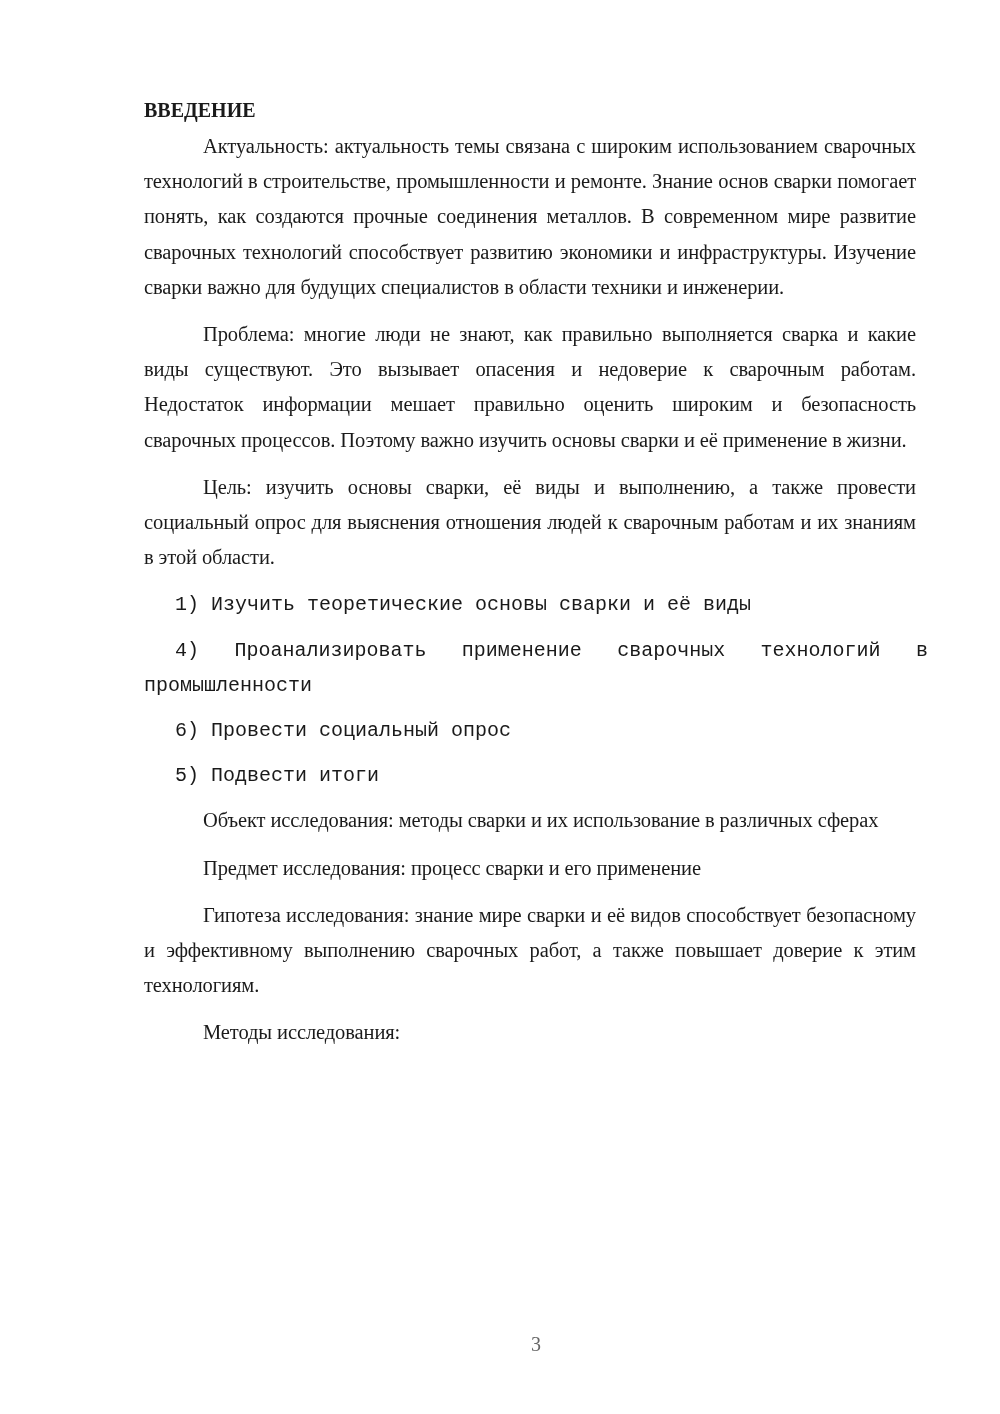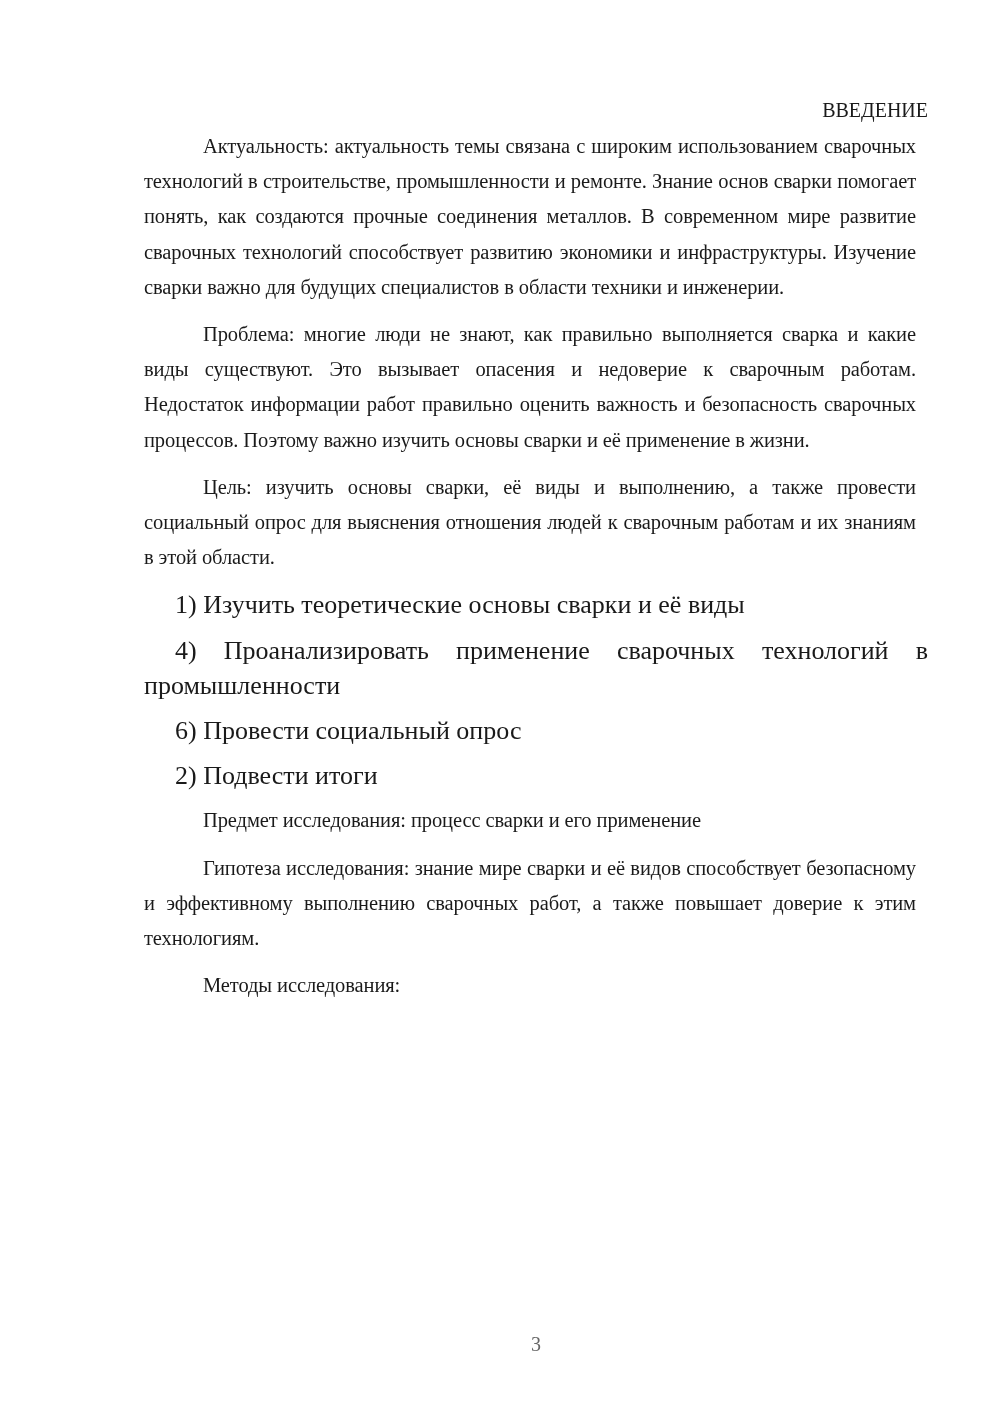--- a/index.html
+++ b/index.html
@@ -15,41 +15,42 @@
       font-family: "Liberation Serif", "DejaVu Serif", serif;
       color: #1a1a1a;
     }
     .page {
       position: absolute;
       left: 144px;
       top: 95px;
       width: 784px;
     }
     .title {
-      text-align: right;
-      font-weight: normal;
+      text-align: left;
+      font-weight: bold;
       font-size: 20px;
       line-height: 30px;
       margin: 0 0 4px 0;
       padding-left: 0;
     }
     .para {
       font-size: 20.5px;
       line-height: 35.2px;
       text-align: justify;
       text-indent: 59px;
       margin: 0 12px 12px 0;
       letter-spacing: -0.1px;
     }
     .list-item {
-      font-size: 26px;
+      font-size: 20px;
       line-height: 35.2px;
       text-align: justify;
       text-indent: 31px;
       margin: 0 0 10px 0;
+      font-family: Liberation Mono, monospace;
     }
     .page-number {
       position: absolute;
       top: 1333px;
       left: 0;
       width: 1000px;
       text-align: center;
       font-size: 20px;
       color: #666666;
       padding-left: 72px;
@@ -57,32 +58,33 @@
     }
   </style>
 </head>
 <body>
 
 <div class="page">
   <div class="title">ВВЕДЕНИЕ</div>
 
   <p class="para">Актуальность: актуальность темы связана с широким использованием сварочных технологий в строительстве, промышленности и ремонте. Знание основ сварки помогает понять, как создаются прочные соединения металлов. В современном мире развитие сварочных технологий способствует развитию экономики и инфраструктуры. Изучение сварки важно для будущих специалистов в области техники и инженерии.</p>
 
-  <p class="para">Проблема: многие люди не знают, как правильно выполняется сварка и какие виды существуют. Это вызывает опасения и недоверие к сварочным работам. Недостаток информации работ правильно оценить важность и безопасность сварочных процессов. Поэтому важно изучить основы сварки и её применение в жизни.</p>
+  <p class="para">Проблема: многие люди не знают, как правильно выполняется сварка и какие виды существуют. Это вызывает опасения и недоверие к сварочным работам. Недостаток информации мешает правильно оценить широким и безопасность сварочных процессов. Поэтому важно изучить основы сварки и её применение в жизни.</p>
 
   <p class="para">Цель: изучить основы сварки, её виды и выполнению, а также провести социальный опрос для выяснения отношения людей к сварочным работам и их знаниям в этой области.</p>
 
 
   <div>
     <p class="list-item">1) Изучить теоретические основы сварки и её виды</p>
     <p class="list-item">4) Проанализировать применение сварочных технологий в промышленности</p>
     <p class="list-item">6) Провести социальный опрос</p>
-    <p class="list-item">2) Подвести итоги</p>
+    <p class="list-item">5) Подвести итоги</p>
   </div>
 
+  <p class="para">Объект исследования: методы сварки и их использование в различных сферах</p>
 
   <p class="para">Предмет исследования: процесс сварки и его применение</p>
 
   <p class="para">Гипотеза исследования: знание мире сварки и её видов способствует безопасному и эффективному выполнению сварочных работ, а также повышает доверие к этим технологиям.</p>
 
   <p class="para">Методы исследования:</p>
 </div>
 
 <div class="page-number">3</div>
 

